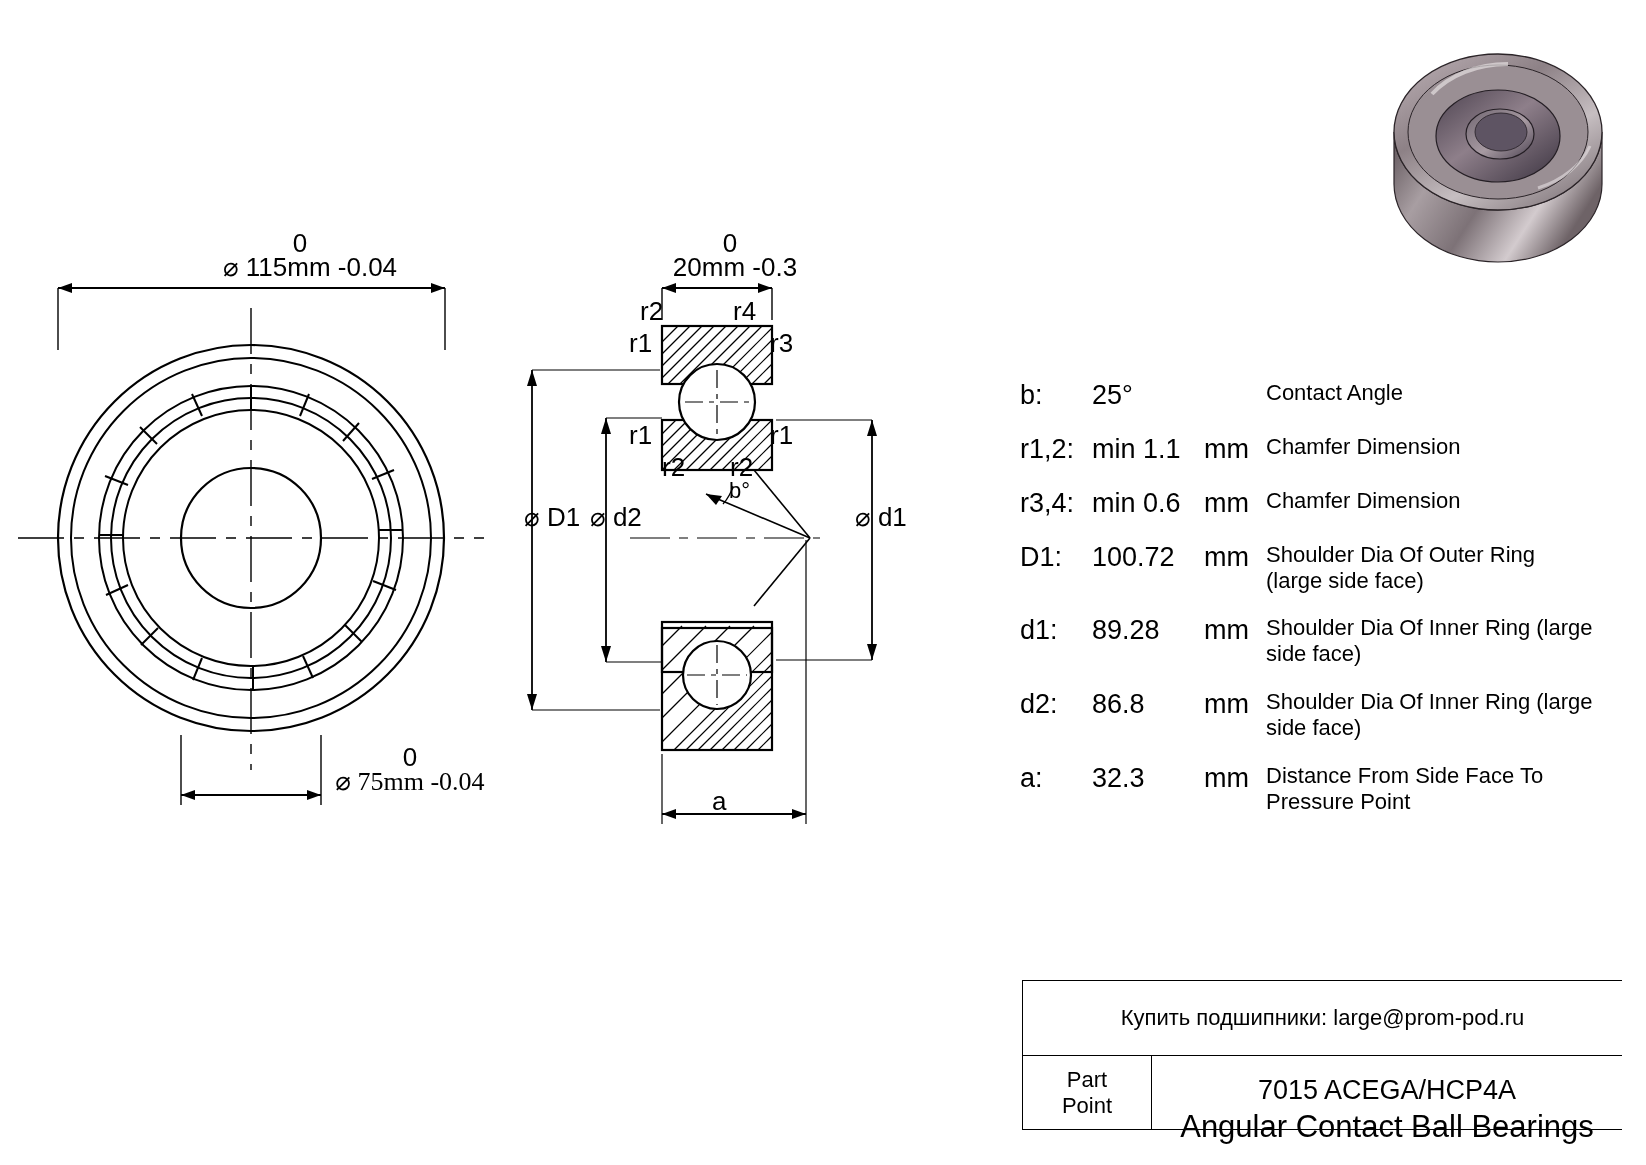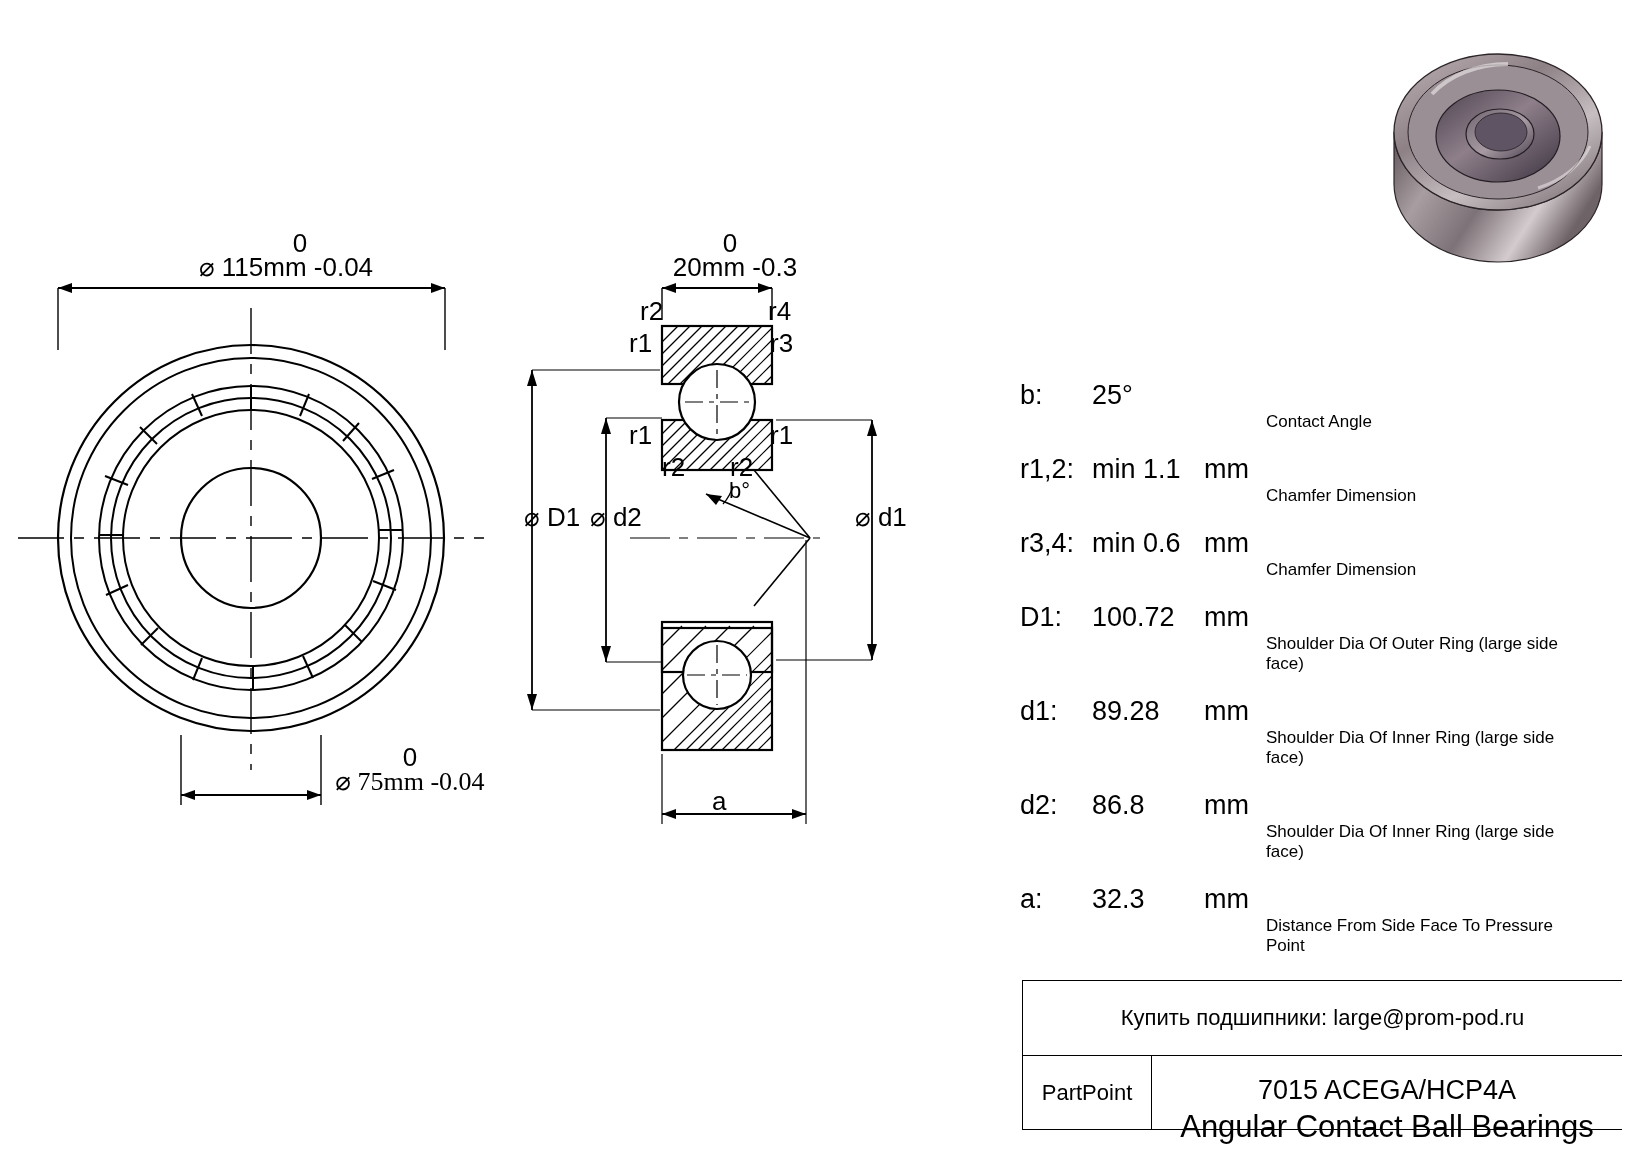--- a/index.html
+++ b/index.html
@@ -18,35 +18,35 @@
   .txt { font-size:26px; color:#000; white-space:nowrap; }
   .txt-sm { font-size:22px; }
   .center { text-align:center; }
 
   
   #spec-table { position:absolute; left:1020px; top:380px; width:600px; }
   .spec-row { display:flex; align-items:flex-start; margin-bottom:22px; }
   .spec-sym { width:72px; font-size:27px; line-height:1.18; }
   .spec-val { width:112px; font-size:27px; line-height:1.18; text-align:left; }
   .spec-unit { width:62px; font-size:27px; line-height:1.18; }
-  .spec-desc { font-size:17px; line-height:1.18; max-width:330px;margin-top:32px; }
+  .spec-desc { font-size:22px; line-height:1.18; max-width:330px; }
 
   
   #title-block {
     position:absolute; left:1022px; top:980px; width:600px; height:150px;
     border:1.6px solid #000; border-right:none; box-sizing:border-box;
   }
   #title-block .tb-top {
     height:74px; display:flex; align-items:center; justify-content:center;
     border-bottom:1.6px solid #000; font-size:22px;
   }
   #title-block .tb-bottom { height:74px; display:flex; }
   #title-block .tb-left {
     width:128px; border-right:1.6px solid #000;
-    display:flex; align-items:center; justify-content:center;
+    display:flex; flex-direction:column; align-items:center; justify-content:center;
     font-size:22px; line-height:1.2;
   }
   #title-block .tb-right {
     flex:1; display:flex; flex-direction:column; align-items:center; justify-content:center;
     line-height:1.25;
     margin-top:35px;
   }
   .part-no { font-size:27px; }
   .part-desc { font-size:31px; }
 
@@ -101,21 +101,21 @@
 
       <line x1="181" y1="565" x2="321" y2="565"></line>
       <path d="M181 565 l14 -5 v10 z" fill="#000" stroke="none"></path>
       <path d="M321 565 l-14 -5 v10 z" fill="#000" stroke="none"></path>
       <line x1="181" y1="505" x2="181" y2="575" stroke-width="1.4"></line>
       <line x1="321" y1="505" x2="321" y2="575" stroke-width="1.4"></line>
     </g>
   </svg>
 
   <div class="abs txt center" style="left:200px; top:228px; width:200px;">0</div>
-  <div class="abs txt center" style="left:136px; top:252px; width:300px;">⌀ 115mm  -0.04</div>
+  <div class="abs txt center" style="left:160px; top:252px; width:300px;">⌀ 115mm  -0.04</div>
 
   <div class="abs txt center" style="left:340px; top:742px; width:140px;">0</div>
   <div class="abs txt center" style="left:265px; top:766px; width:290px;font-family:Liberation Serif, serif;">⌀ 75mm  -0.04</div>
 
   <svg class="abs" style="left:510px; top:230px;" width="420" height="620">
     <g fill="none" stroke="#000" stroke-width="2">
 
       <line x1="152" y1="58" x2="262" y2="58"></line>
       <path d="M152 58 l14 -5 v10 z" fill="#000" stroke="none"></path>
       <path d="M262 58 l-14 -5 v10 z" fill="#000" stroke="none"></path>
@@ -229,21 +229,21 @@
       <g stroke-width="1.2" stroke-dasharray="40 9 9 9">
         <line x1="120" y1="308" x2="310" y2="308"></line>
       </g>
     </g>
   </svg>
 
   <div class="abs txt center" style="left:690px; top:228px; width:80px;">0</div>
   <div class="abs txt center" style="left:620px; top:252px; width:230px;">20mm  -0.3</div>
 
   <div class="abs txt" style="left:640px; top:296px;">r2</div>
-  <div class="abs txt" style="left:768px; top:296px;">r4</div>
+  <div class="abs txt" style="left:733px; top:296px;">r4</div>
   <div class="abs txt" style="left:629px; top:328px;">r1</div>
   <div class="abs txt" style="left:770px; top:328px;">r3</div>
   <div class="abs txt" style="left:629px; top:420px;">r1</div>
   <div class="abs txt" style="left:770px; top:420px;">r1</div>
   <div class="abs txt" style="left:662px; top:452px;">r2</div>
   <div class="abs txt" style="left:730px; top:452px;">r2</div>
   <div class="abs txt-sm" style="left:729px; top:478px;">b°</div>
 
   <div class="abs txt" style="left:524px; top:502px;">⌀ D1</div>
   <div class="abs txt" style="left:590px; top:502px;">⌀ d2</div>

